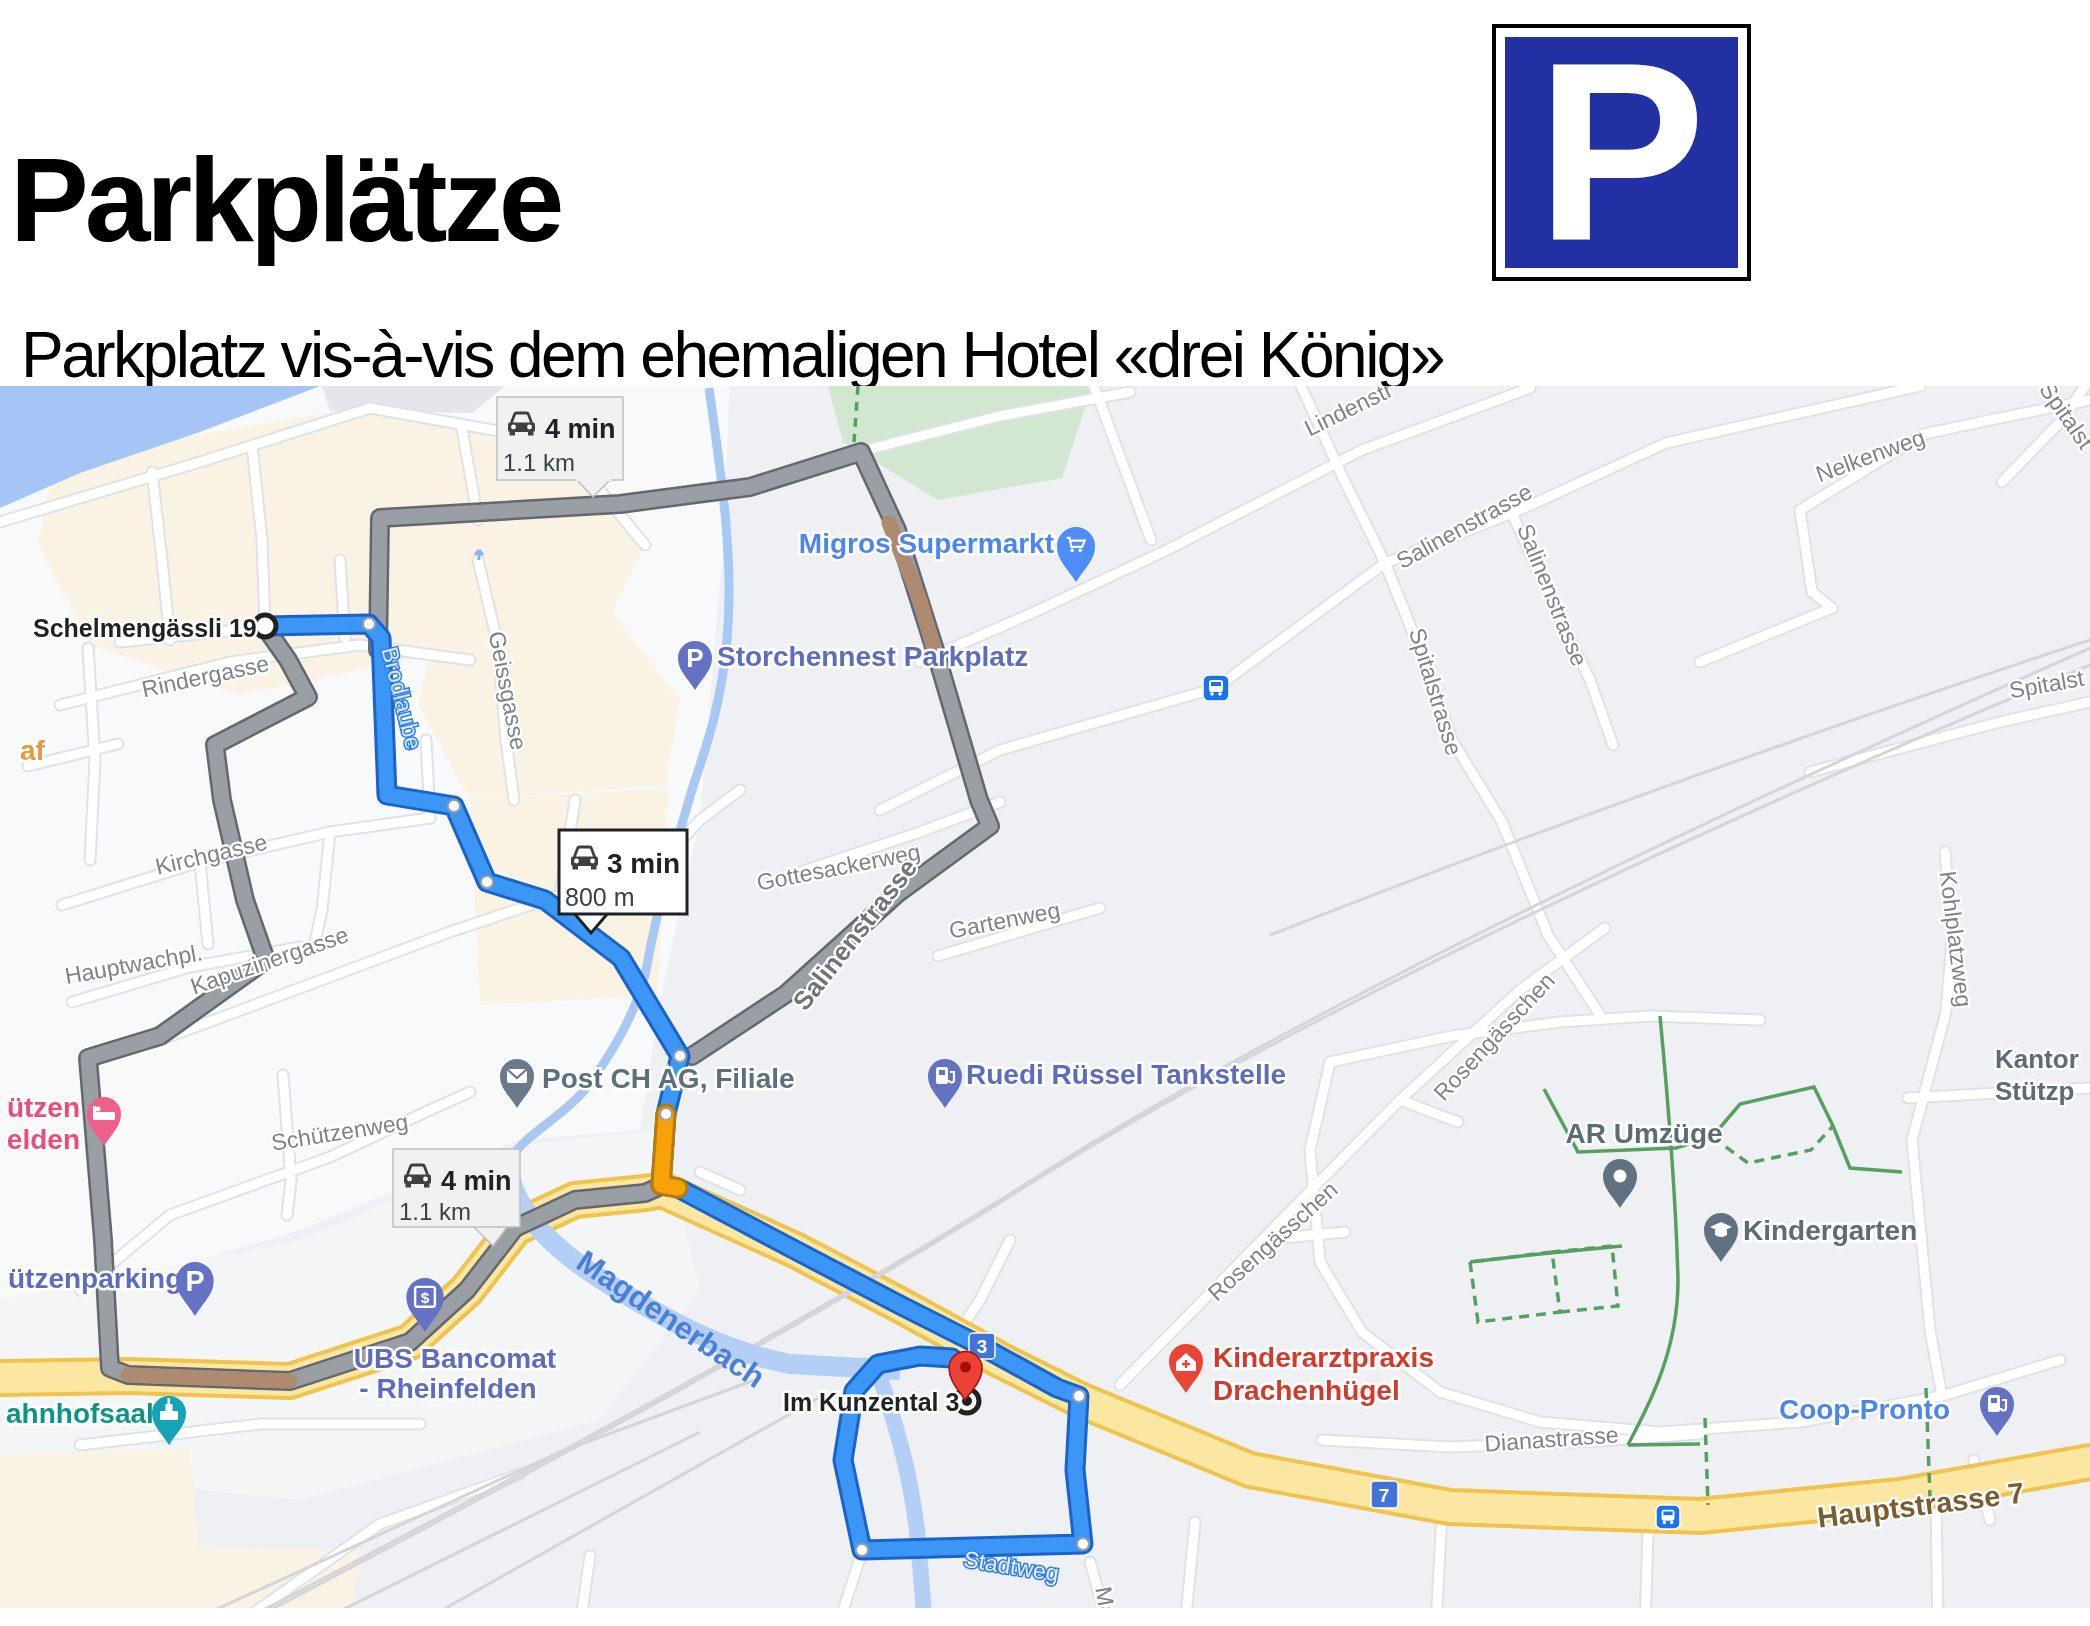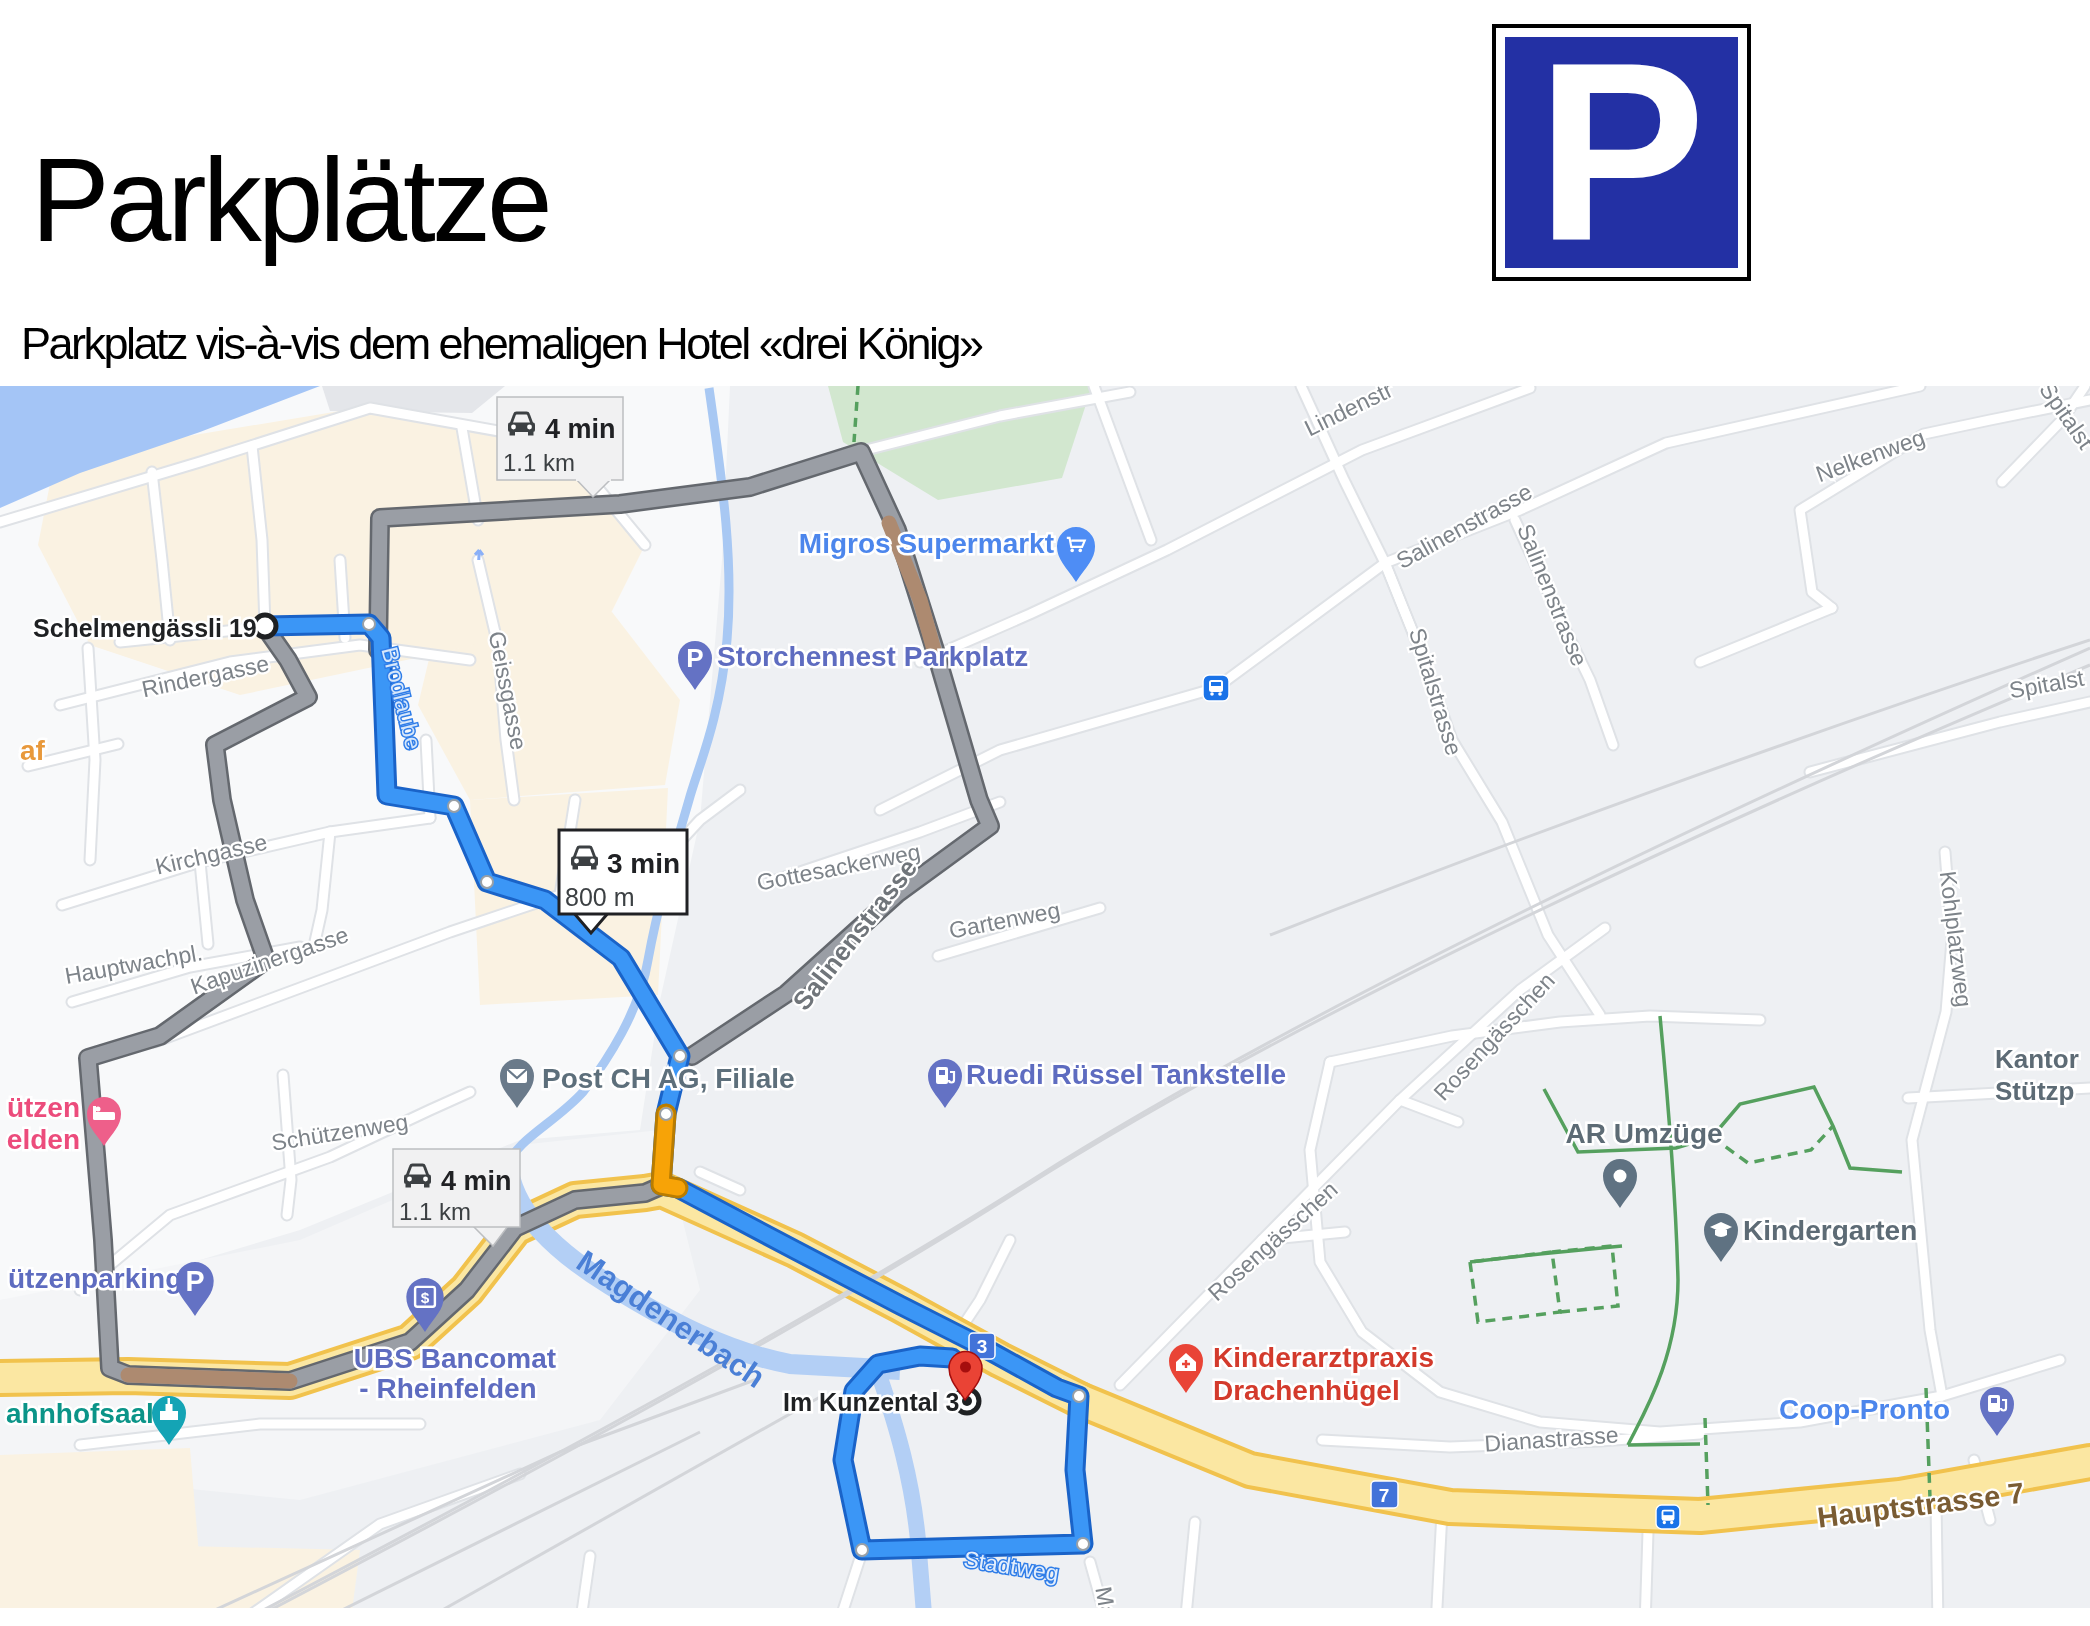--- a/index.html
+++ b/index.html
@@ -2,23 +2,23 @@
 <html><head>
 <meta charset="utf-8">
 <style>
   html,body{margin:0;padding:0;background:#ffffff;}
   body{width:2090px;height:1626px;position:relative;overflow:hidden;font-family:"Liberation Sans",sans-serif;}
   .hd{position:absolute;color:#000;white-space:nowrap;}
 </style>
 </head>
 <body>
 
-<div class="hd" style="left:31px;top:132px;font-size:118px;font-weight:normal;letter-spacing:-4px;text-align:right;">Parkplätze</div>
-
-<div class="hd" style="left:21px;top:318px;font-size:45px;letter-spacing:-2.5px;">Parkplatz vis-à-vis dem ehemaligen Hotel «drei König»</div>
+<div class="hd" style="left:10px;top:132px;font-size:118px;font-weight:bold;letter-spacing:-4px;text-align:right;">Parkplätze</div>
+
+<div class="hd" style="left:21px;top:318px;font-size:64px;letter-spacing:-2.5px;">Parkplatz vis-à-vis dem ehemaligen Hotel «drei König»</div>
 
 <div style="position:absolute;left:1492px;top:24px;width:259px;height:257px;background:#000;">
     <div style="position:absolute;left:4px;top:4px;right:4px;bottom:4px;background:#fff;">
       <div style="position:absolute;left:9px;top:9px;right:9px;bottom:9px;background:#2330a4;">
         <svg width="233" height="233" style="position:absolute;left:0;top:0;">
           <text x="116" y="203" text-anchor="middle" font-family="Liberation Sans,sans-serif" font-weight="bold" font-size="254" fill="#ffffff">P</text>
         </svg>
       </div>
     </div>
   </div>

